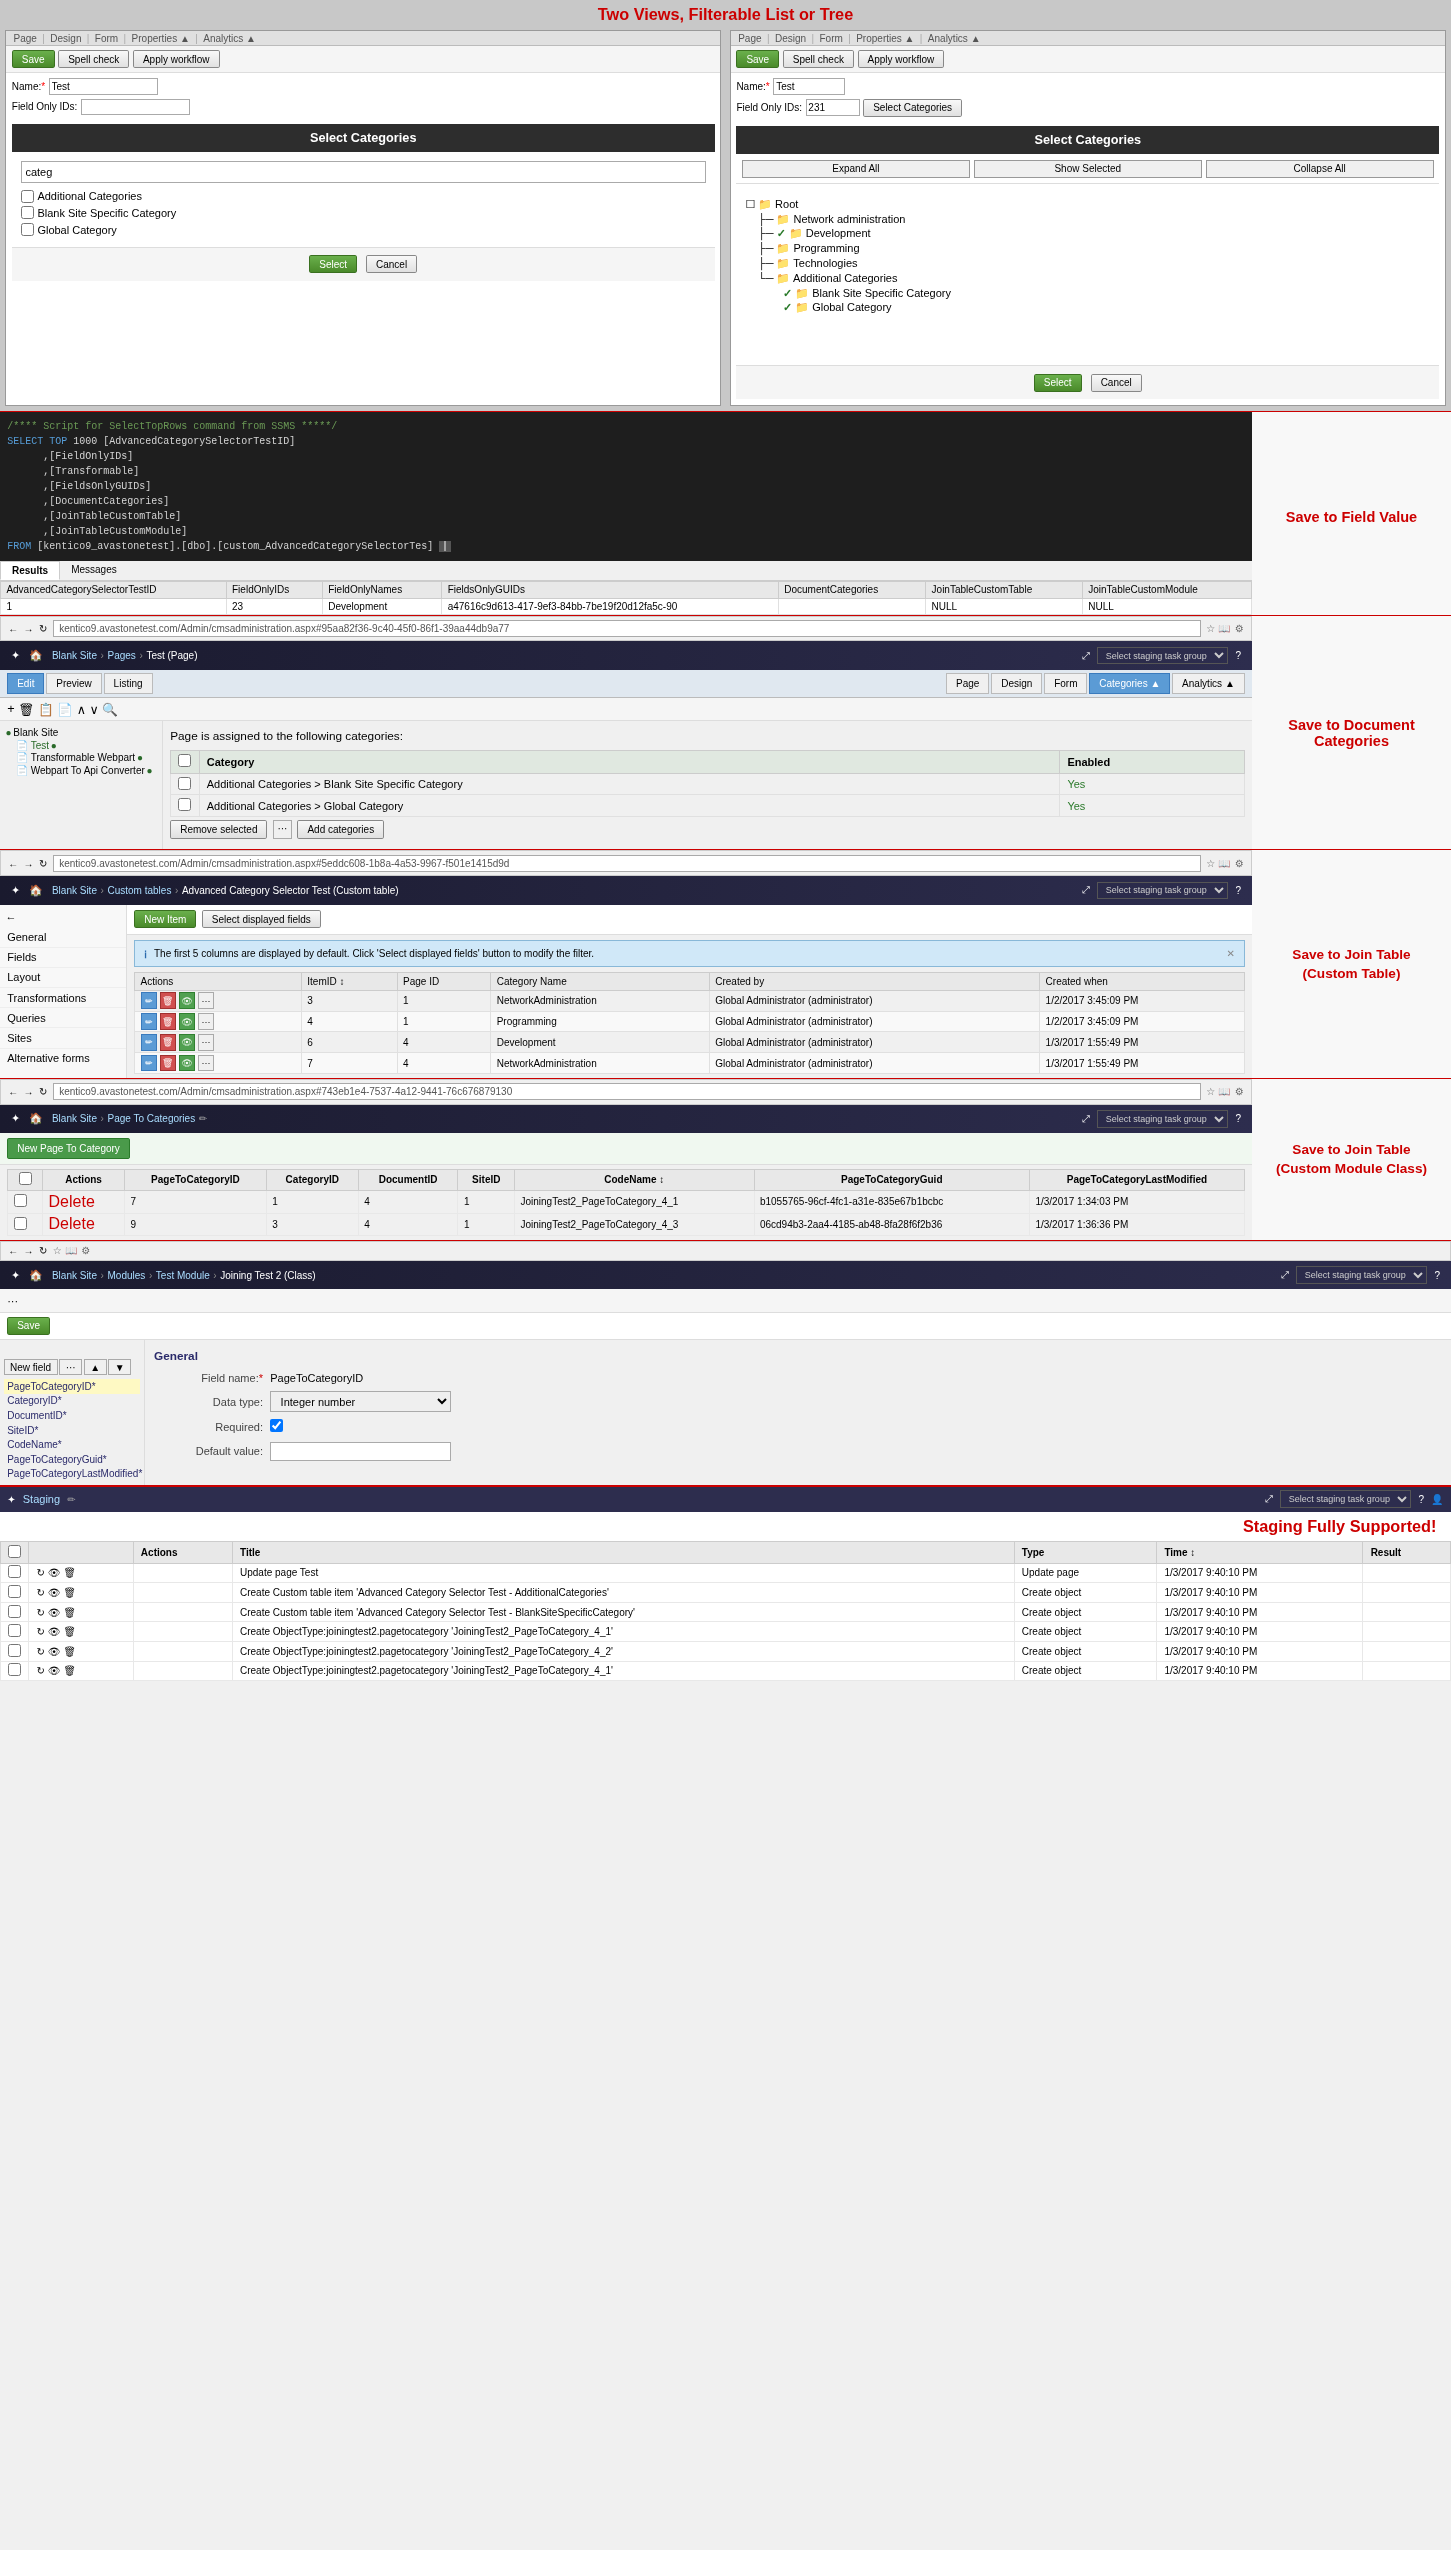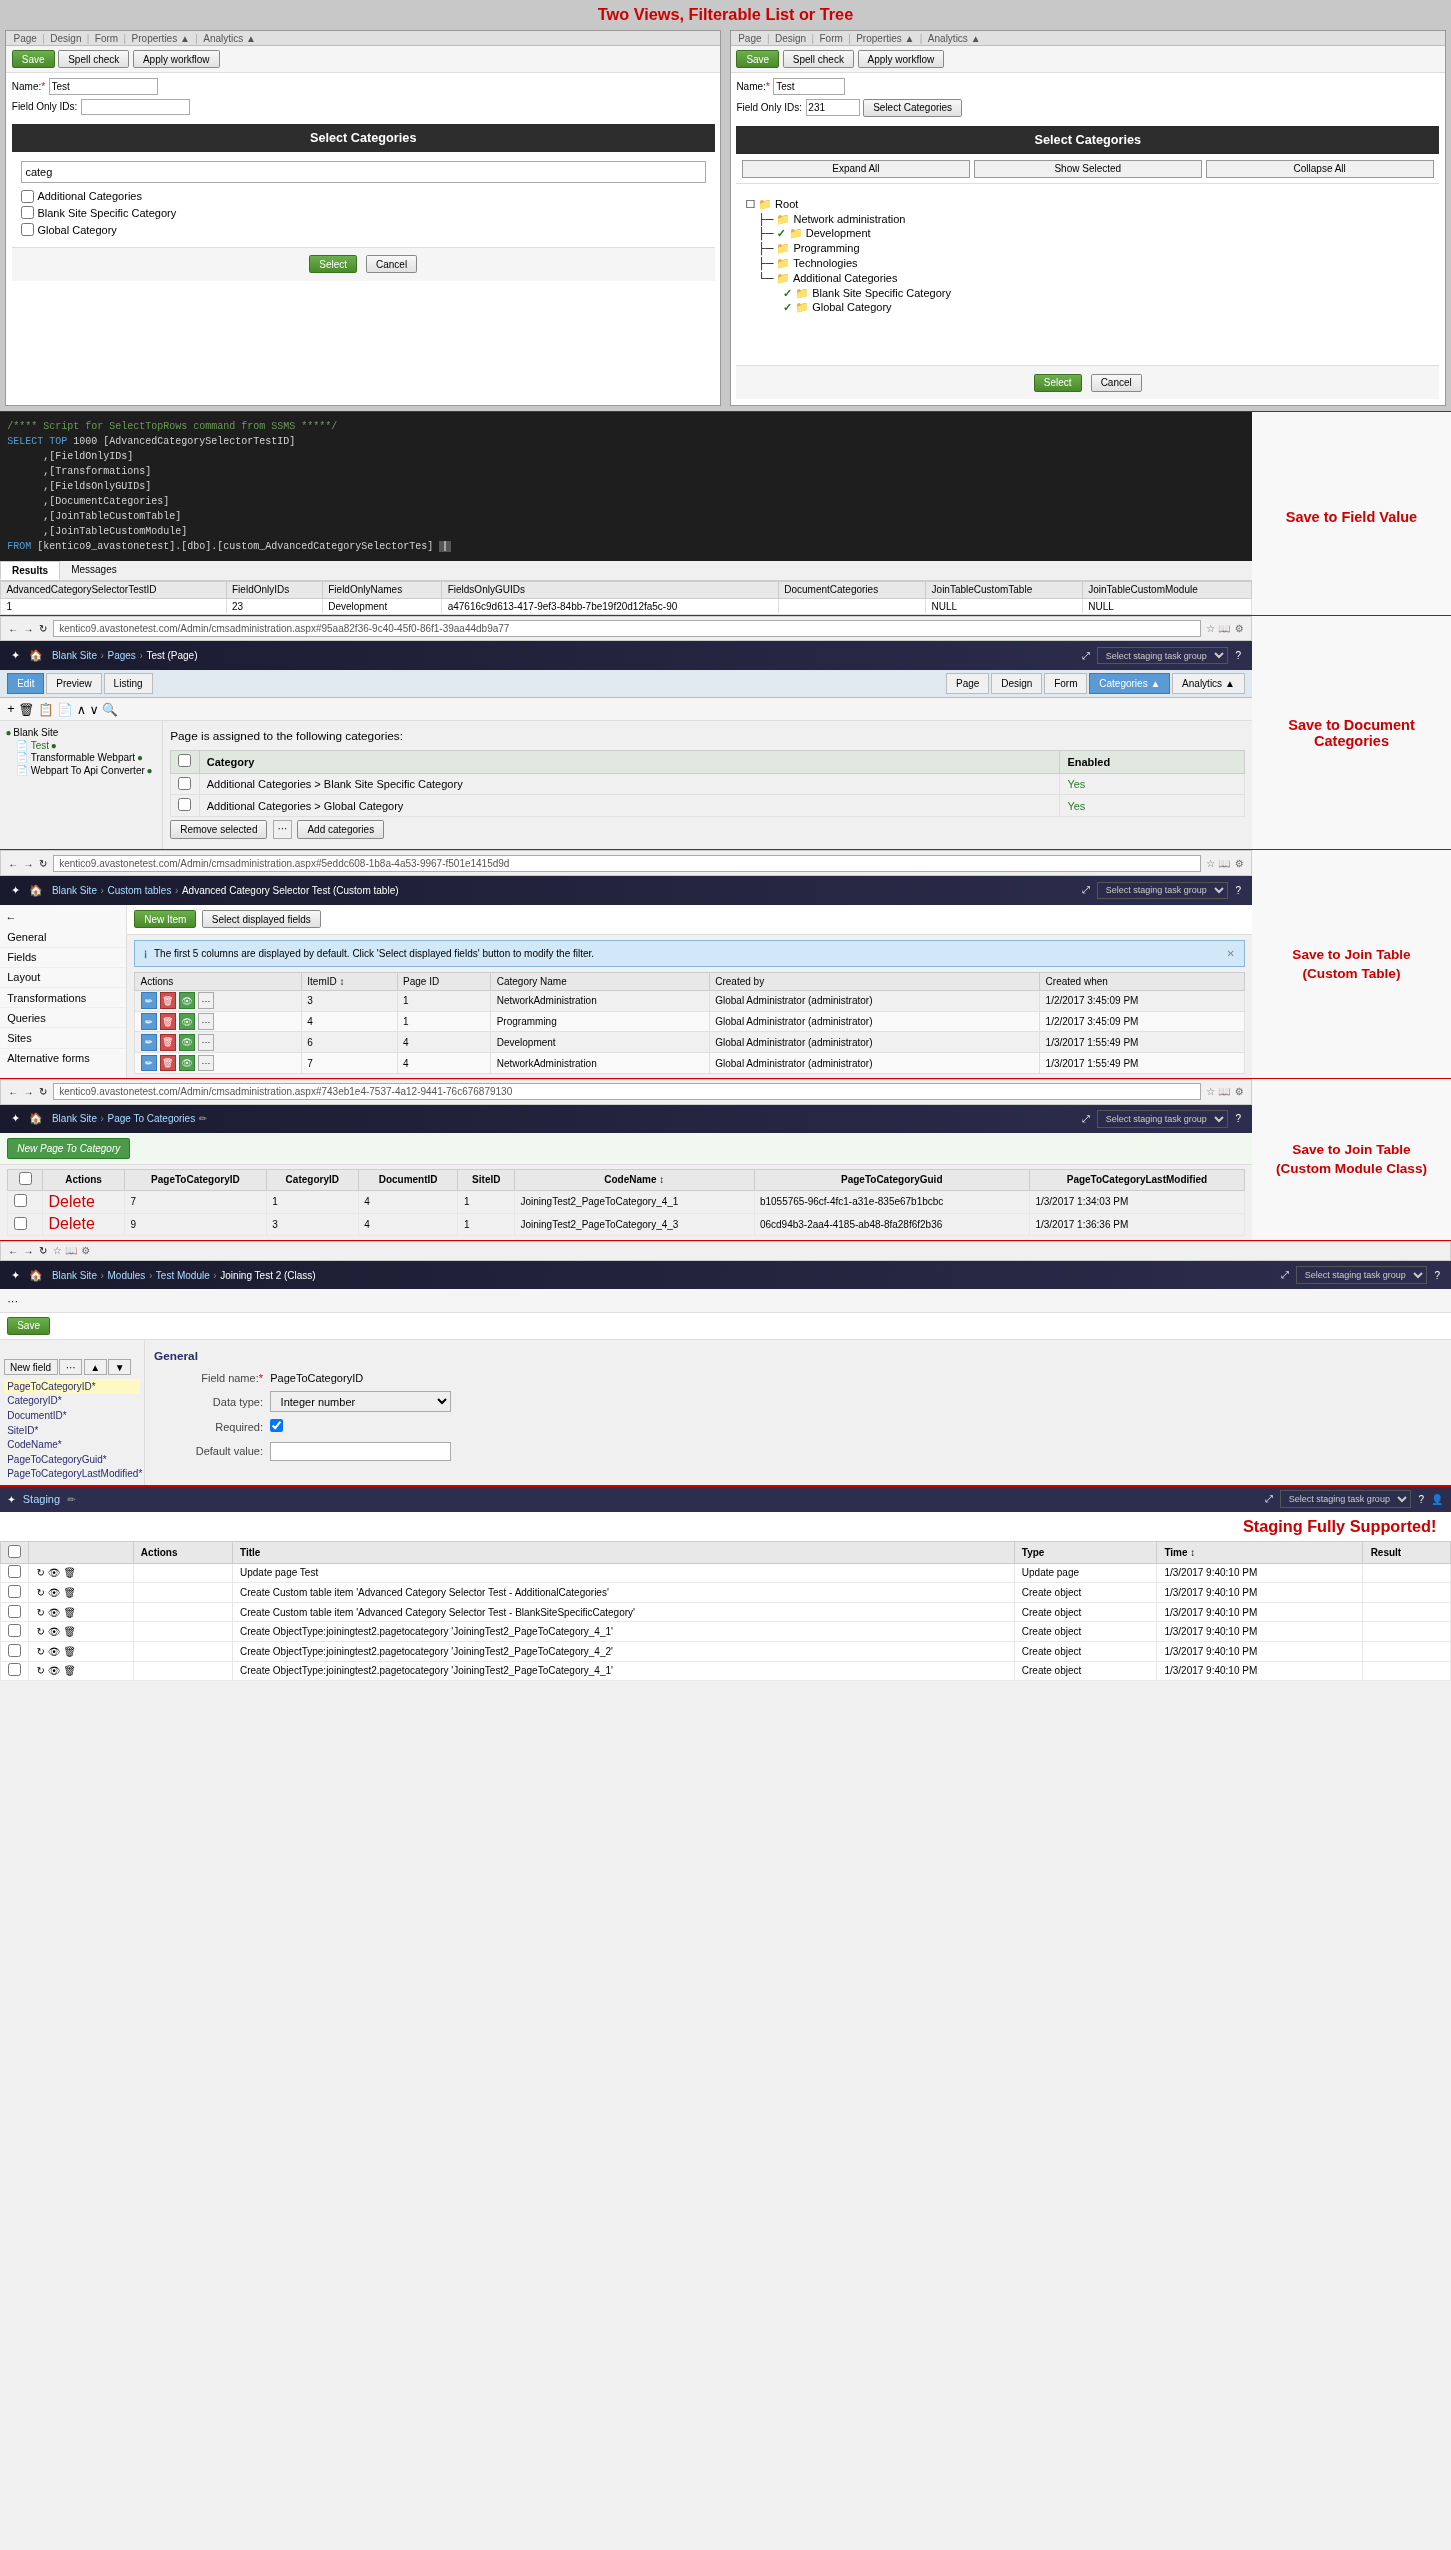--- a/index.html
+++ b/index.html
@@ -74,21 +74,21 @@
     .yes-link { color: #2a7a2a; text-decoration: none; }
     .ct-toolbar { display: flex; gap: 5.4px; padding: 5.4px 7.2px; background: #fff; border-bottom: 0.9px solid #ddd; align-items: center; }
     .info-banner { background: #d0e8f8; border: 0.9px solid #88b8d8; padding: 5.4px 9px; margin: 5.4px 7.2px; font-size: 10px; display: flex; align-items: center; gap: 7.2px; }
     .info-icon { color: #2a6aad; font-weight: bold; }
     .close-x { color: #888; cursor: pointer; margin-left: auto; }
     .action-icon { width: 16.3px; height: 16.3px; border: 0.9px solid #aaa; background: #f0f0f0; display: inline-flex; align-items: center; justify-content: center; font-size: 9px; cursor: pointer; }
     .icon-edit { background: #5b9bd5; color: white; border-color: #3a7bbd; }
     .icon-del { background: #d05050; color: white; border-color: #a03030; }
     .icon-eye { background: #50a050; color: white; border-color: #308030; }
     .ptc-toolbar { display: flex; gap: 5.4px; padding: 5.4px 7.2px; background: #f0f8f0; border-bottom: 0.9px solid #ddd; }
-    .btn-new-ptc { background: #4a9a4a; color: white; border: 0.9px solid #2a7a2a; padding: 3.6px 9px; font-size: 10px; cursor: pointer; border-radius: 1.8px; font-style: italic; }
+    .btn-new-ptc { background: #4a9a4a; color: white; border: 0.9px solid #2a7a2a; padding: 3.6px 9px; font-size: 10px; cursor: pointer; border-radius: 1.8px; }
     
     .ptc-table { width: 100%; border-collapse: collapse; font-size: 10px; }
     .ptc-table th { background: #e8e8e8; border: 0.9px solid #ccc; padding: 2.7px 5.4px; }
     .ptc-table td { border: 0.9px solid #e8e8e8; padding: 1.8px 5.4px; }
     .delete-link { color: #cc0000; text-decoration: none; font-size: 16px; }
     .mod-layout { display: flex; }
     .mod-fields { width: 145px; border-right: 0.9px solid #ddd; padding: 3.6px; }
     .mod-field-item { padding: 1.8px 3.6px; font-size: 10px; color: #2a2a6a; cursor: pointer; }
     .mod-field-item.selected { background: #fef9c3; }
     .mod-content { flex: 1; padding: 9px; }
@@ -270,21 +270,21 @@
     </div>
   </div>
 </div>
 
 <div style="display:flex; border-bottom:1.8px solid #cc0000;">
   <div style="flex:1;">
     <div class="sql-section">
       <span style="color:#6a9955;">/**** Script for SelectTopRows command from SSMS *****/</span><br>
       <span class="sql-kw">SELECT</span> <span class="sql-kw">TOP</span> <span>1000</span> <span>[AdvancedCategorySelectorTestID]</span><br>
       &nbsp;&nbsp;&nbsp;&nbsp;&nbsp;&nbsp;<span>,[FieldOnlyIDs]</span><br>
-      &nbsp;&nbsp;&nbsp;&nbsp;&nbsp;&nbsp;<span>,[Transformations]</span><br>
+      &nbsp;&nbsp;&nbsp;&nbsp;&nbsp;&nbsp;<span>,[Transformable]</span><br>
       &nbsp;&nbsp;&nbsp;&nbsp;&nbsp;&nbsp;<span>,[FieldsOnlyGUIDs]</span><br>
       &nbsp;&nbsp;&nbsp;&nbsp;&nbsp;&nbsp;<span>,[DocumentCategories]</span><br>
       &nbsp;&nbsp;&nbsp;&nbsp;&nbsp;&nbsp;<span>,[JoinTableCustomTable]</span><br>
       &nbsp;&nbsp;&nbsp;&nbsp;&nbsp;&nbsp;<span>,[JoinTableCustomModule]</span><br>
       <span class="sql-kw">FROM</span> <span>[kentico9_avastonetest].[dbo].[custom_AdvancedCategorySelectorTes]</span>
       <span style="background:#555; color:#fff; padding:0 2.7px;">|</span>
     </div>
 
     <div style="background:#f0f0f0; border-bottom:0.9px solid #ccc;">
       <div style="display:flex;">

